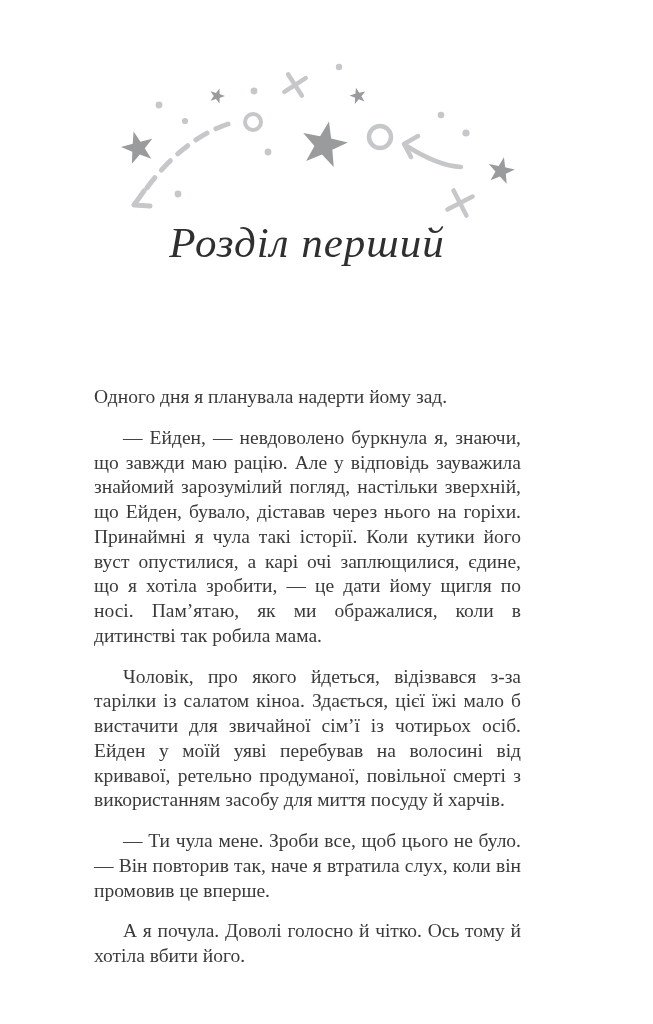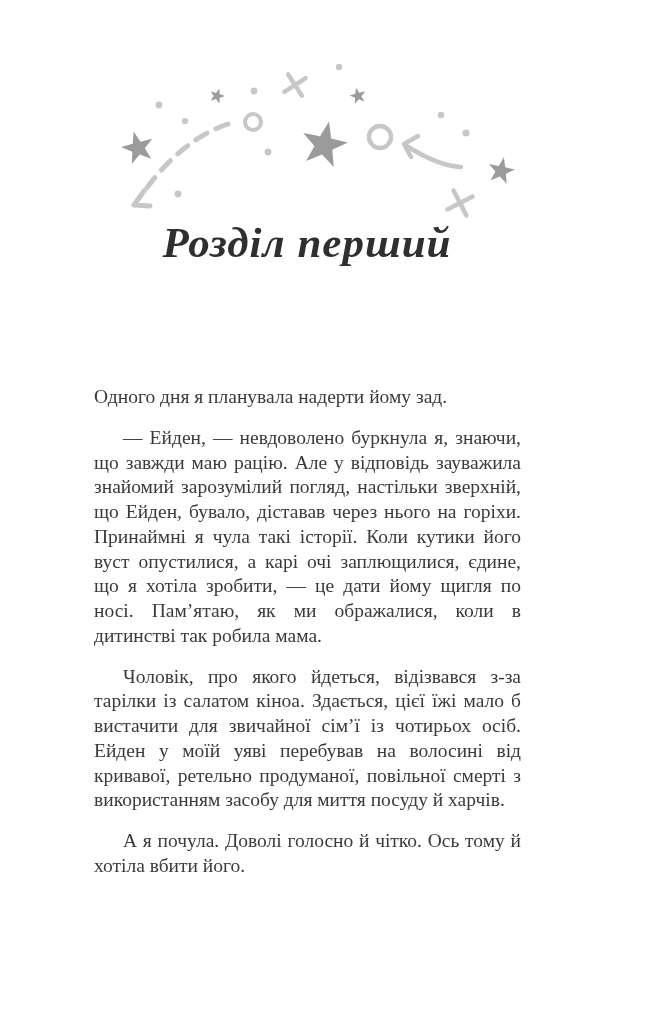--- a/index.html
+++ b/index.html
@@ -18,21 +18,21 @@
   }
   .chapter-title {
     position: absolute;
     left: 0;
     top: 218px;
     width: 614px;
     margin: 0;
     text-align: center;
     font-family: "Liberation Serif", "DejaVu Serif", serif;
     font-style: italic;
-    font-weight: bold;
+    font-weight: normal;
     font-size: 43px;
     letter-spacing: 1px;
     color: #2f2f2f;
   }
   .body-text {
     position: absolute;
     left: 78px;
     top: 369px;
     width: 459px;
     font-family: "Liberation Serif", "DejaVu Serif", serif;
@@ -93,16 +93,17 @@
     </g>
   </svg>
 
   <h1 class="chapter-title">Розділ перший</h1>
 
   <div class="body-text">
 
   <p class="para">Одного дня я планувала надерти йому зад.</p>
       <p class="para">— Ейден, — невдоволено буркнула я, знаючи, що завжди маю рацію. Але у відповідь зауважила знайомий зарозумілий погляд, настільки зверхній, що Ейден, бувало, діставав через нього на горіхи. Принаймні я чула такі історії. Коли кутики його вуст опустилися, а карі очі заплющилися, єдине, що я хотіла зробити, — це дати йому щигля по носі. Пам’ятаю, як ми ображалися, коли в дитинстві так робила мама.</p>
       <p class="para">Чоловік, про якого йдеться, відізвався з-за тарілки із салатом кіноа. Здається, цієї їжі мало б вистачити для звичайної сім’ї із чотирьох осіб. Ейден у моїй уяві перебував на волосині від кривавої, ретельно продуманої, повільної смерті з використанням засобу для миття посуду й харчів.</p>
+      <p class="para">— Ти чула мене. Зроби все, щоб цього не було. — Він повторив так, наче я втратила слух, коли він промовив це вперше.</p>
       <p class="para">А я почула. Доволі голосно й чітко. Ось тому й хотіла вбити його.</p>
     </div>
 
 </div>
 
 </body></html>

